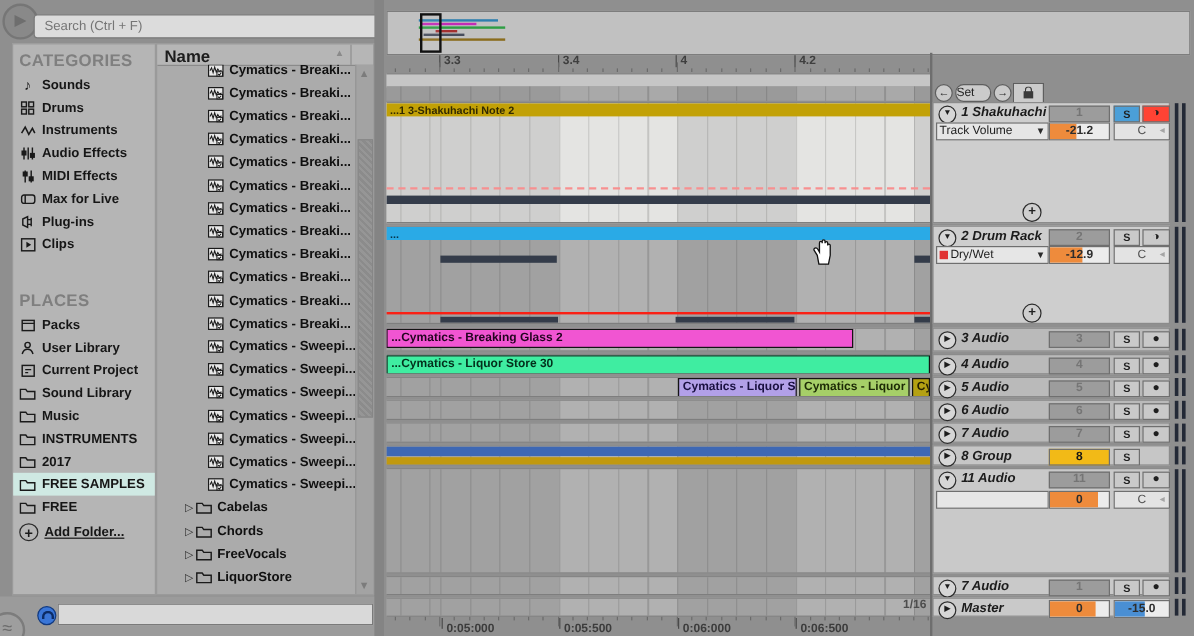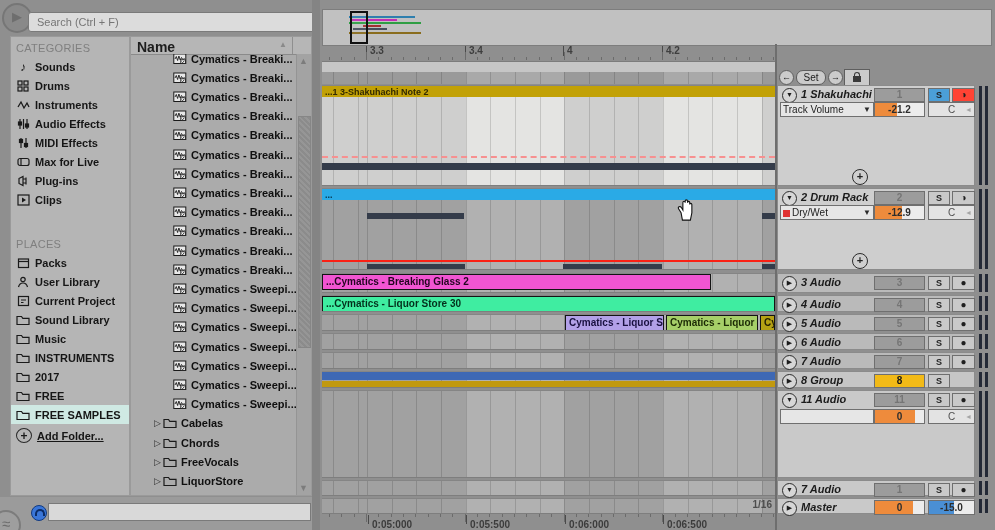--- a/index.html
+++ b/index.html
@@ -5,21 +5,21 @@
   html,body{margin:0;padding:0;}
   body{font-family:"Liberation Sans",sans-serif;}
   #stage{position:relative;width:995px;height:530px;background:#8f8f8f;overflow:hidden;}
   
   .circle-toggle{position:absolute;left:2px;top:3px;width:26px;height:26px;border-radius:50%;
     background:#898989;border:2px solid #767676;color:#6e6e6e;font-size:13px;line-height:24px;text-align:center;}
   .search-box{position:absolute;left:28px;top:12px;width:280px;height:18px;background:#dcdcdc;
     border:1px solid #7a7a7a;border-radius:3px;font-size:11px;color:#8f8f8f;padding:0 0 0 8px;
     font-family:"Liberation Sans",sans-serif;}
   .sidebar{position:absolute;left:10px;top:36px;width:118px;height:458px;background:#b5b5b5;border:1px solid #9a9a9a;}
-  .side-title{font-weight:normal;font-size:11px;color:#7f7f7f;padding:5px 0 3px 5px;letter-spacing:.3px;}
+  .side-title{font-weight:bold;font-size:14px;color:#7f7f7f;padding:5px 0 3px 5px;letter-spacing:.3px;}
   .side-item{height:19px;display:flex;align-items:center;gap:5px;padding-left:5px;cursor:default;}
   .side-item.selected{background:#cfe9e3;}
   .side-item .lbl{font-weight:bold;font-size:11px;color:#161616;white-space:nowrap;}
   .side-item .ic{width:14px;height:13px;display:inline-flex;align-items:center;justify-content:center;color:#1a1a1a;font-size:12px;}
   .addfolder .lbl{text-decoration:underline;}
   .plusc{display:inline-flex;width:11px;height:11px;border:1px solid #2a2a2a;border-radius:50%;
     align-items:center;justify-content:center;font-size:10px;line-height:10px;color:#2a2a2a;font-weight:bold;}
   
   .filepanel{position:absolute;left:130px;top:36px;width:180px;height:458px;background:#ababab;border:1px solid #9a9a9a;overflow:hidden;}
   .fl-header{position:absolute;left:0;top:0;width:100%;height:17px;background:#b6b6b6;border-bottom:1px solid #8a8a8a;}
@@ -95,21 +95,21 @@
   .valbox .vt{position:absolute;width:100%;text-align:center;font-size:10px;font-weight:bold;color:#2d2d2d;line-height:13px;}
   .panbox{position:absolute;left:150px;width:45px;height:13px;background:#e3e3e3;border:1px solid #6f6f6f;
     text-align:center;font-size:10px;color:#4f4f4f;line-height:13px;}
   .panbox .arr{position:absolute;right:2px;top:0;font-size:7px;color:#a5a5a5;}
   .plusbtn{position:absolute;width:14px;height:14px;border:1px solid #2b2b2b;border-radius:50%;background:#cfcfcf;
     text-align:center;line-height:13px;font-size:11px;font-weight:bold;color:#222;}
   
   .circbtn{position:absolute;width:13px;height:13px;border-radius:50%;background:#cbcbcb;border:1px solid #5e5e5e;
     text-align:center;line-height:12px;font-size:9px;color:#222;}
   .pillbtn{position:absolute;width:28px;height:13px;border-radius:7px;background:#cbcbcb;border:1px solid #5e5e5e;
-    text-align:center;line-height:13px;font-size:10px;color:#222;}
+    line-height:13px;font-size:10px;color:#222;}
   .lockbtn{position:absolute;width:24px;height:15px;background:#cbcbcb;border:1px solid #5e5e5e;display:flex;align-items:center;justify-content:center;}
   .lockglyph{width:8px;height:6px;background:#3a3a3a;position:relative;margin-top:3px;}
   .lockglyph:before{content:"";position:absolute;left:1px;top:-4px;width:4px;height:4px;border:1.5px solid #3a3a3a;border-bottom:none;border-radius:4px 4px 0 0;}
   
   .meter{position:absolute;left:975px;width:18px;}
   .meter i{position:absolute;top:1px;bottom:1px;width:3px;background:#232936;}
   .meter i.b1{left:4px;} .meter i.b2{left:10px;}
   .cursor-hand{position:absolute;left:676px;top:198px;width:22px;height:24px;}
 </style>
 </head>
@@ -256,35 +256,35 @@
           <span class="lbl">INSTRUMENTS</span>
         </div>
         <div class="side-item">
           <span class="ic">
             <svg width="14" height="12" viewBox="0 0 14 12">
               <path d="M1 2.5 h4.5 l1.3 1.8 H13 V10.5 H1 z" fill="none" stroke="#1a1a1a" stroke-width="1.2"></path>
             </svg>
           </span>
           <span class="lbl">2017</span>
         </div>
+        <div class="side-item selected">
+          <span class="ic">
+            <svg width="14" height="12" viewBox="0 0 14 12">
+              <path d="M1 2.5 h4.5 l1.3 1.8 H13 V10.5 H1 z" fill="none" stroke="#1a1a1a" stroke-width="1.2"></path>
+            </svg>
+          </span>
+          <span class="lbl">FREE SAMPLES</span>
+        </div>
         <div class="side-item">
           <span class="ic">
             <svg width="14" height="12" viewBox="0 0 14 12">
               <path d="M1 2.5 h4.5 l1.3 1.8 H13 V10.5 H1 z" fill="none" stroke="#1a1a1a" stroke-width="1.2"></path>
             </svg>
           </span>
           <span class="lbl">FREE</span>
-        </div>
-        <div class="side-item selected">
-          <span class="ic">
-            <svg width="14" height="12" viewBox="0 0 14 12">
-              <path d="M1 2.5 h4.5 l1.3 1.8 H13 V10.5 H1 z" fill="none" stroke="#1a1a1a" stroke-width="1.2"></path>
-            </svg>
-          </span>
-          <span class="lbl">FREE SAMPLES</span>
         </div>
       </div>
     <div class="side-item addfolder" style="margin-top:2px">
       <span class="ic plusc">+</span>
       <span class="lbl">Add Folder...</span>
     </div>
   </div>
 
   <div class="filepanel">
     <div class="fl-header">

